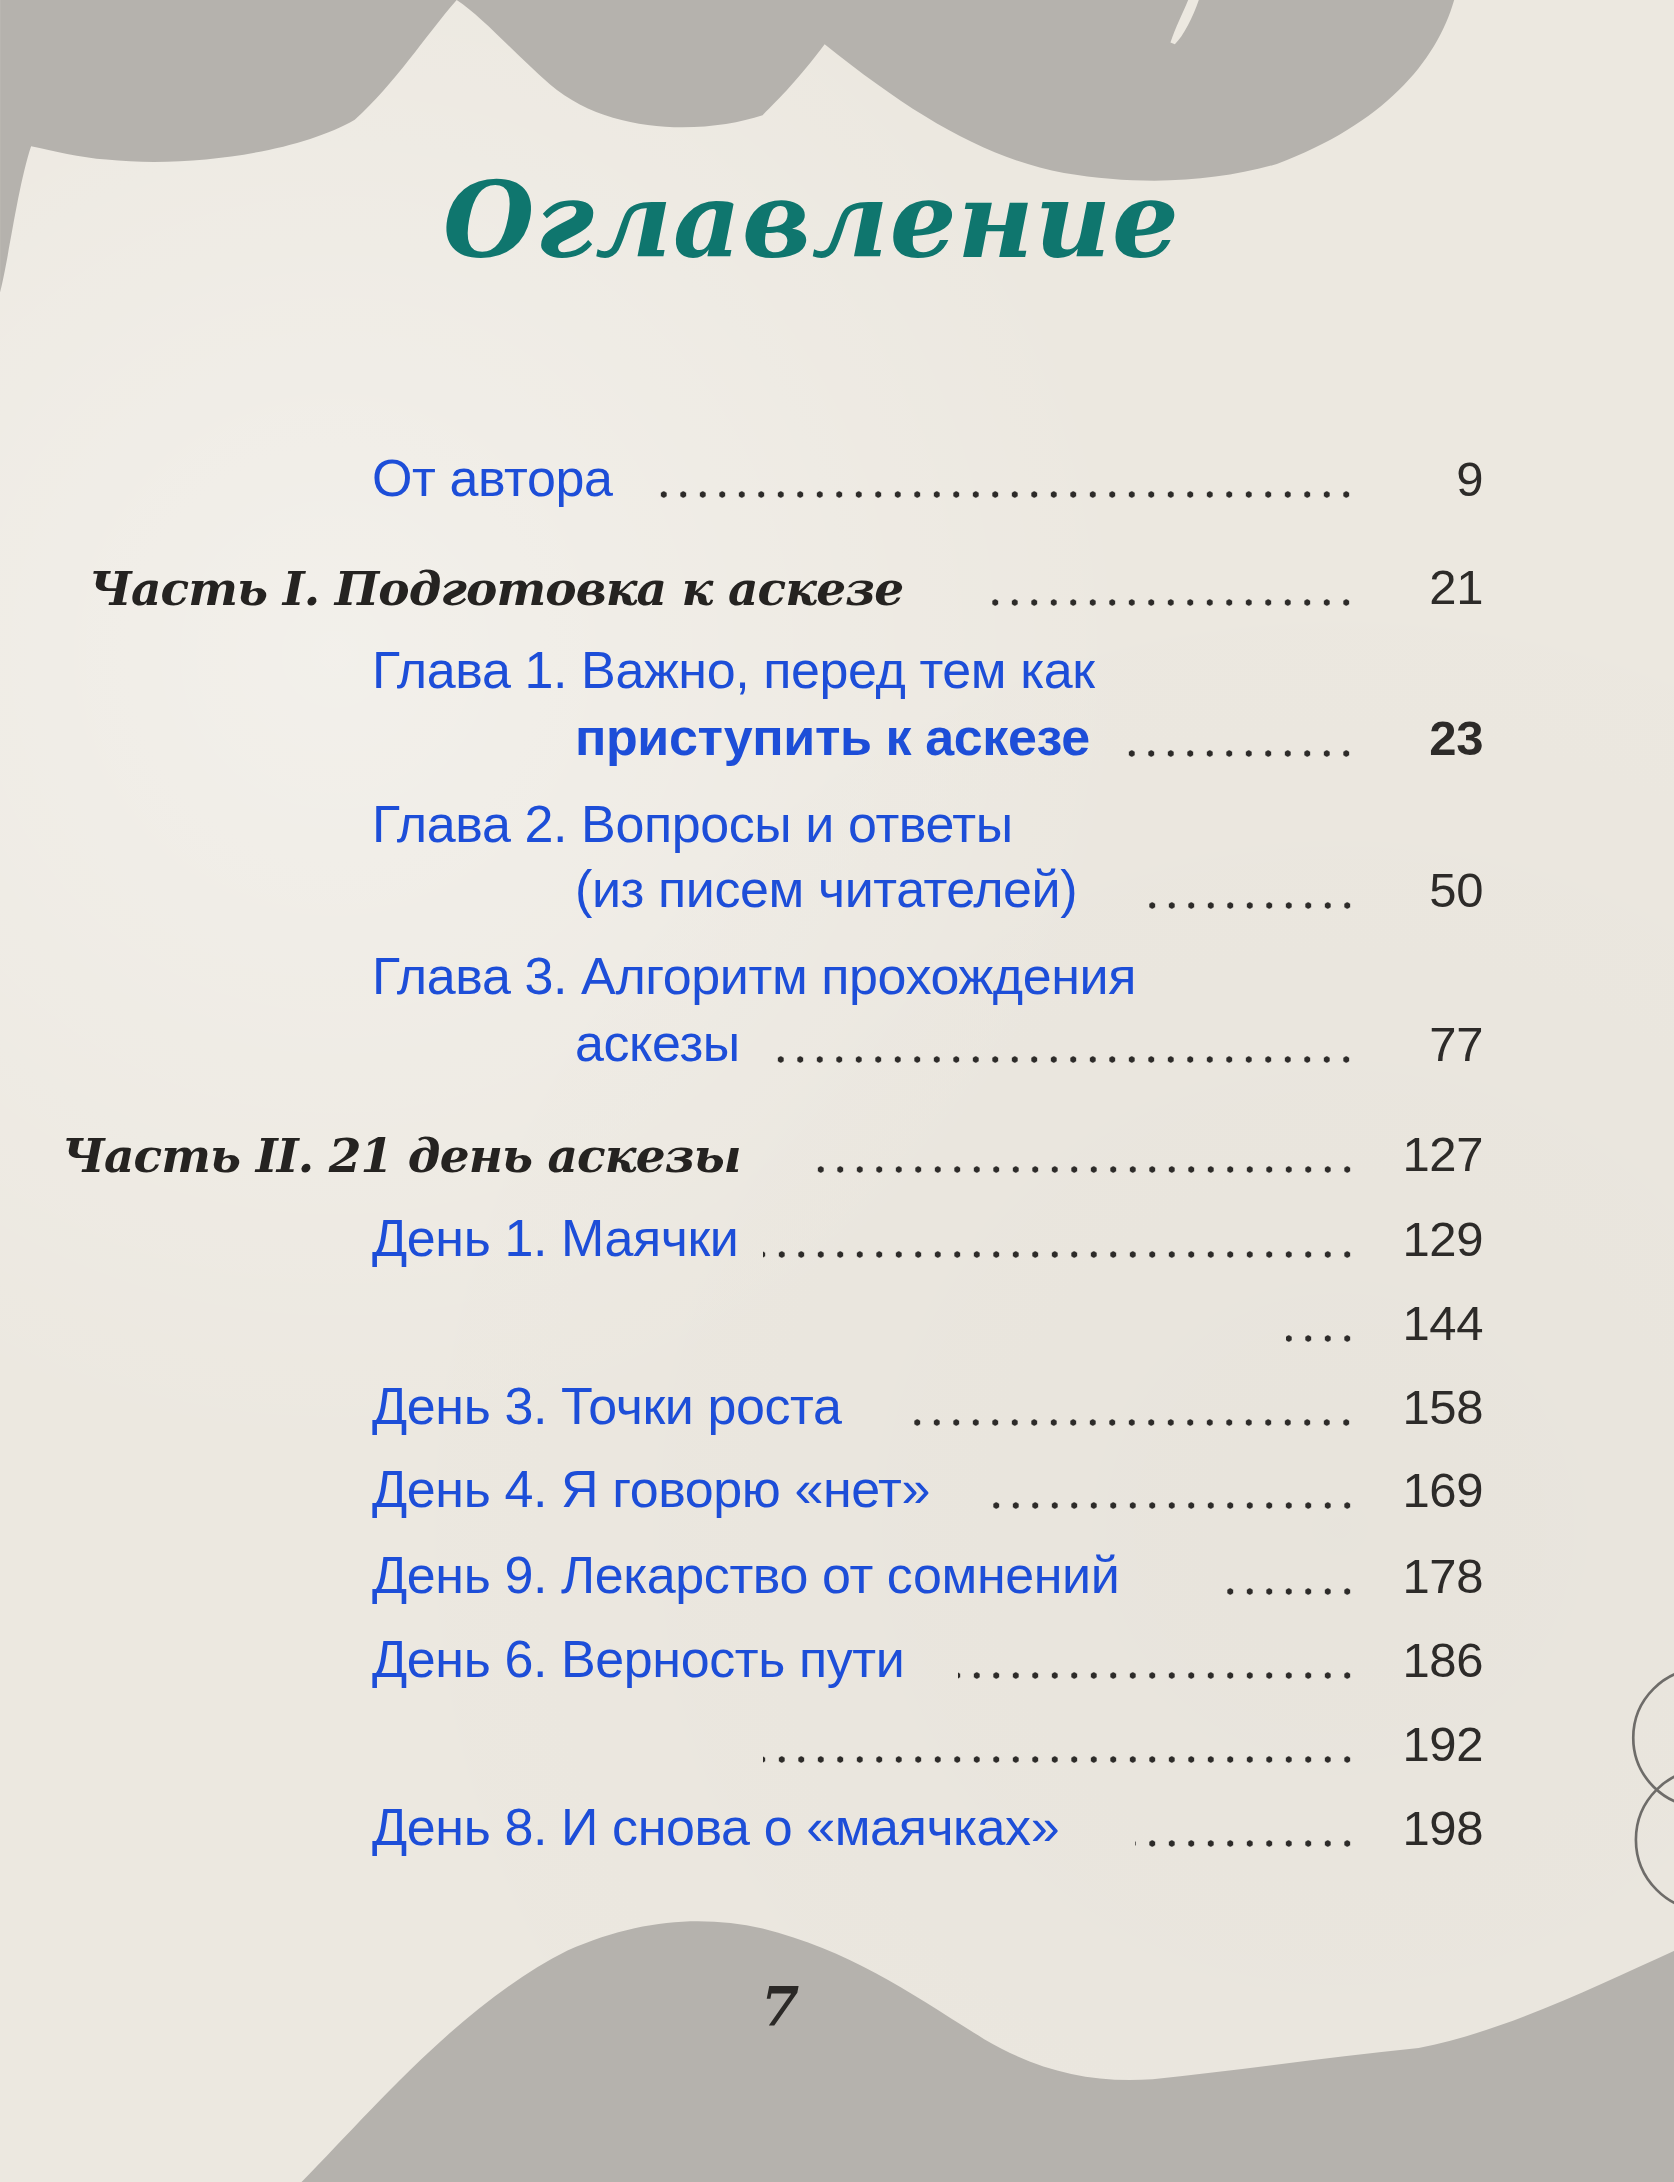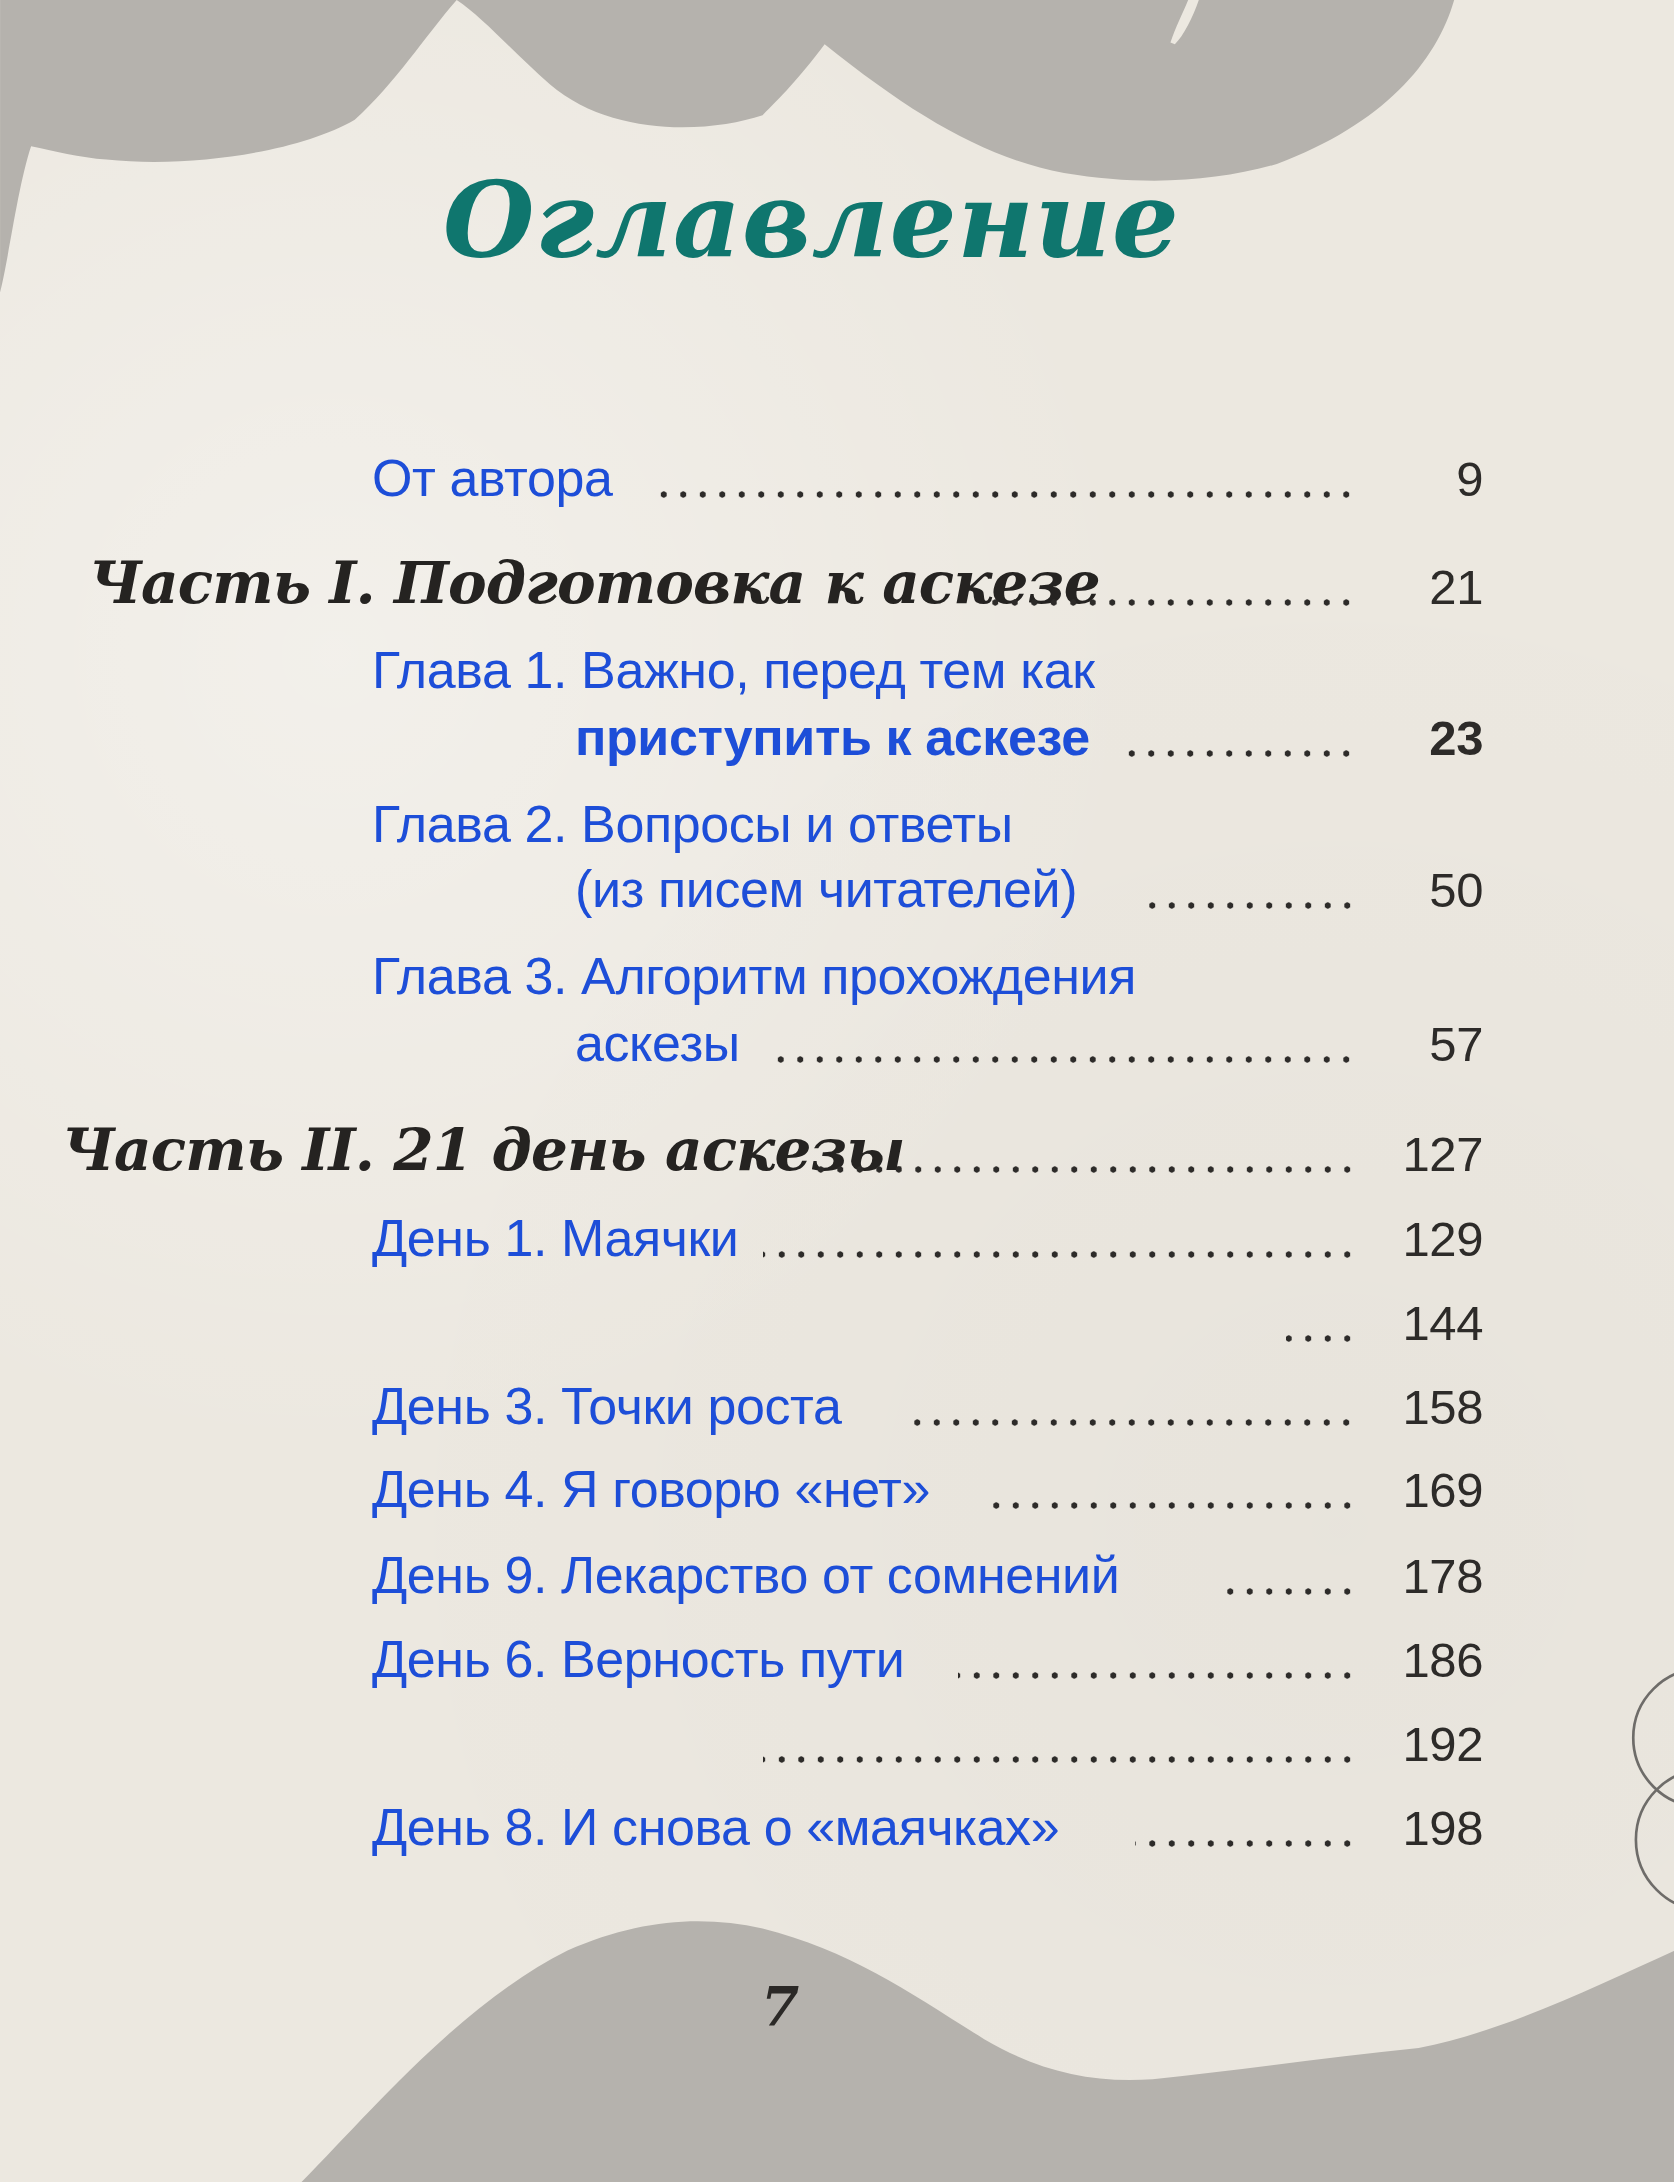--- a/index.html
+++ b/index.html
@@ -56,21 +56,21 @@
     white-space: nowrap;
     font-size: 52px;
     line-height: 1;
     letter-spacing: -0.4px;
     color: #1d4ed8;
   }
   .row .label.part {
     font-family: "DejaVu Serif", serif;
     font-style: italic;
     font-weight: bold;
-    font-size: 58px;
+    font-size: 47px;
     letter-spacing: -0.9px;
     color: #252321;
   }
   .row .dots {
     position: absolute;
     bottom: 5.3px;
     height: 8.9px;
     background-image: radial-gradient(circle, #2d2b29 2.8px, rgba(0,0,0,0) 3.4px);
     background-size: 19.5px 8.9px;
     background-repeat: repeat-x;
@@ -163,21 +163,21 @@
   <span class="dots" style="left:1144px; width:213px;"></span>
   <span class="page">50</span>
 </div>
 
 <div class="row" style="top:922px;">
   <span class="label" style="left:372px;">Глава 3. Алгоритм прохождения</span>
 </div>
 <div class="row" style="top:989px;">
   <span class="label" style="left:575px;">аскезы</span>
   <span class="dots" style="left:771px; width:585px;"></span>
-  <span class="page">57</span>
+  <span class="page">77</span>
 </div>
 
 <div class="row" style="top:1099px;">
   <span class="label part" style="left:62px;">Часть II. 21 день аскезы</span>
   <span class="dots" style="left:816px; width:541px;"></span>
   <span class="page">127</span>
 </div>
 
 <div class="row" style="top:1184px;">
   <span class="label" style="left:372px;">День 1. Маячки</span>

